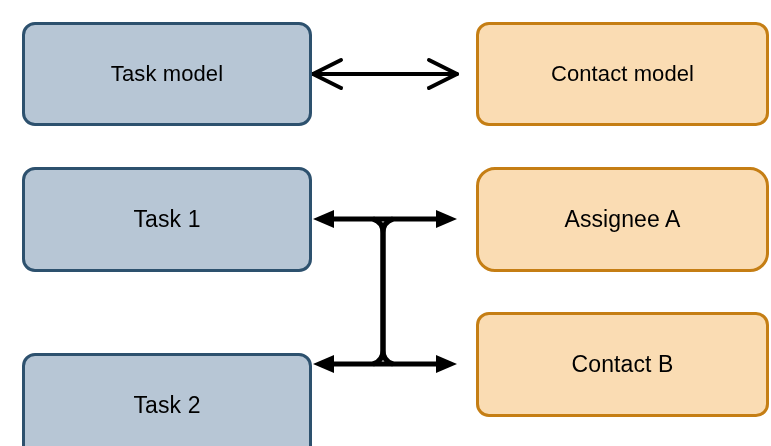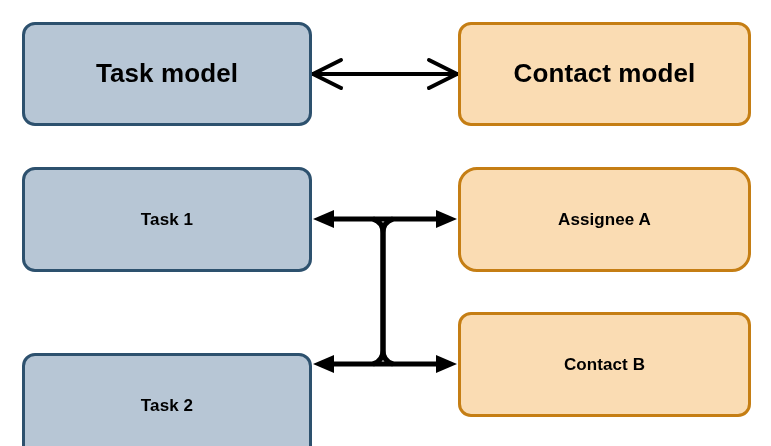--- a/index.html
+++ b/index.html
@@ -37,29 +37,30 @@
     color: #000000;
     line-height: 1.15;
   }
   .node-blue {
     background: #b7c6d5;
     border: 3px solid #2d516e;
   }
   .node-orange {
     background: #fadcb3;
     border: 3px solid #c57e14;
+    margin-left: 18px;
   }
   .node-title {
-    font-size: 26px;
-    font-weight: bold;
+    font-size: 22px;
+    font-weight: normal;
     letter-spacing: 0.1px;
   }
   .node-instance {
-    font-size: 17px;
-    font-weight: bold;
+    font-size: 23px;
+    font-weight: normal;
     letter-spacing: 0.1px;
   }
 
   
   #node-task-model   { left: 22px;  top: 22px;  width: 290px; height: 104px; }
   #node-contact-model{ left: 458px; top: 22px;  width: 293px; height: 104px; }
   #node-task-1       { left: 22px;  top: 167px; width: 290px; height: 105px; }
   #node-assignee-a   { left: 458px; top: 167px; width: 293px; height: 105px; border-radius: 19px; }
   #node-task-2       { left: 22px;  top: 312px; width: 290px; height: 105px; margin-top: 41px; }
   #node-assignee-b   { left: 458px; top: 312px; width: 293px; height: 105px; }

